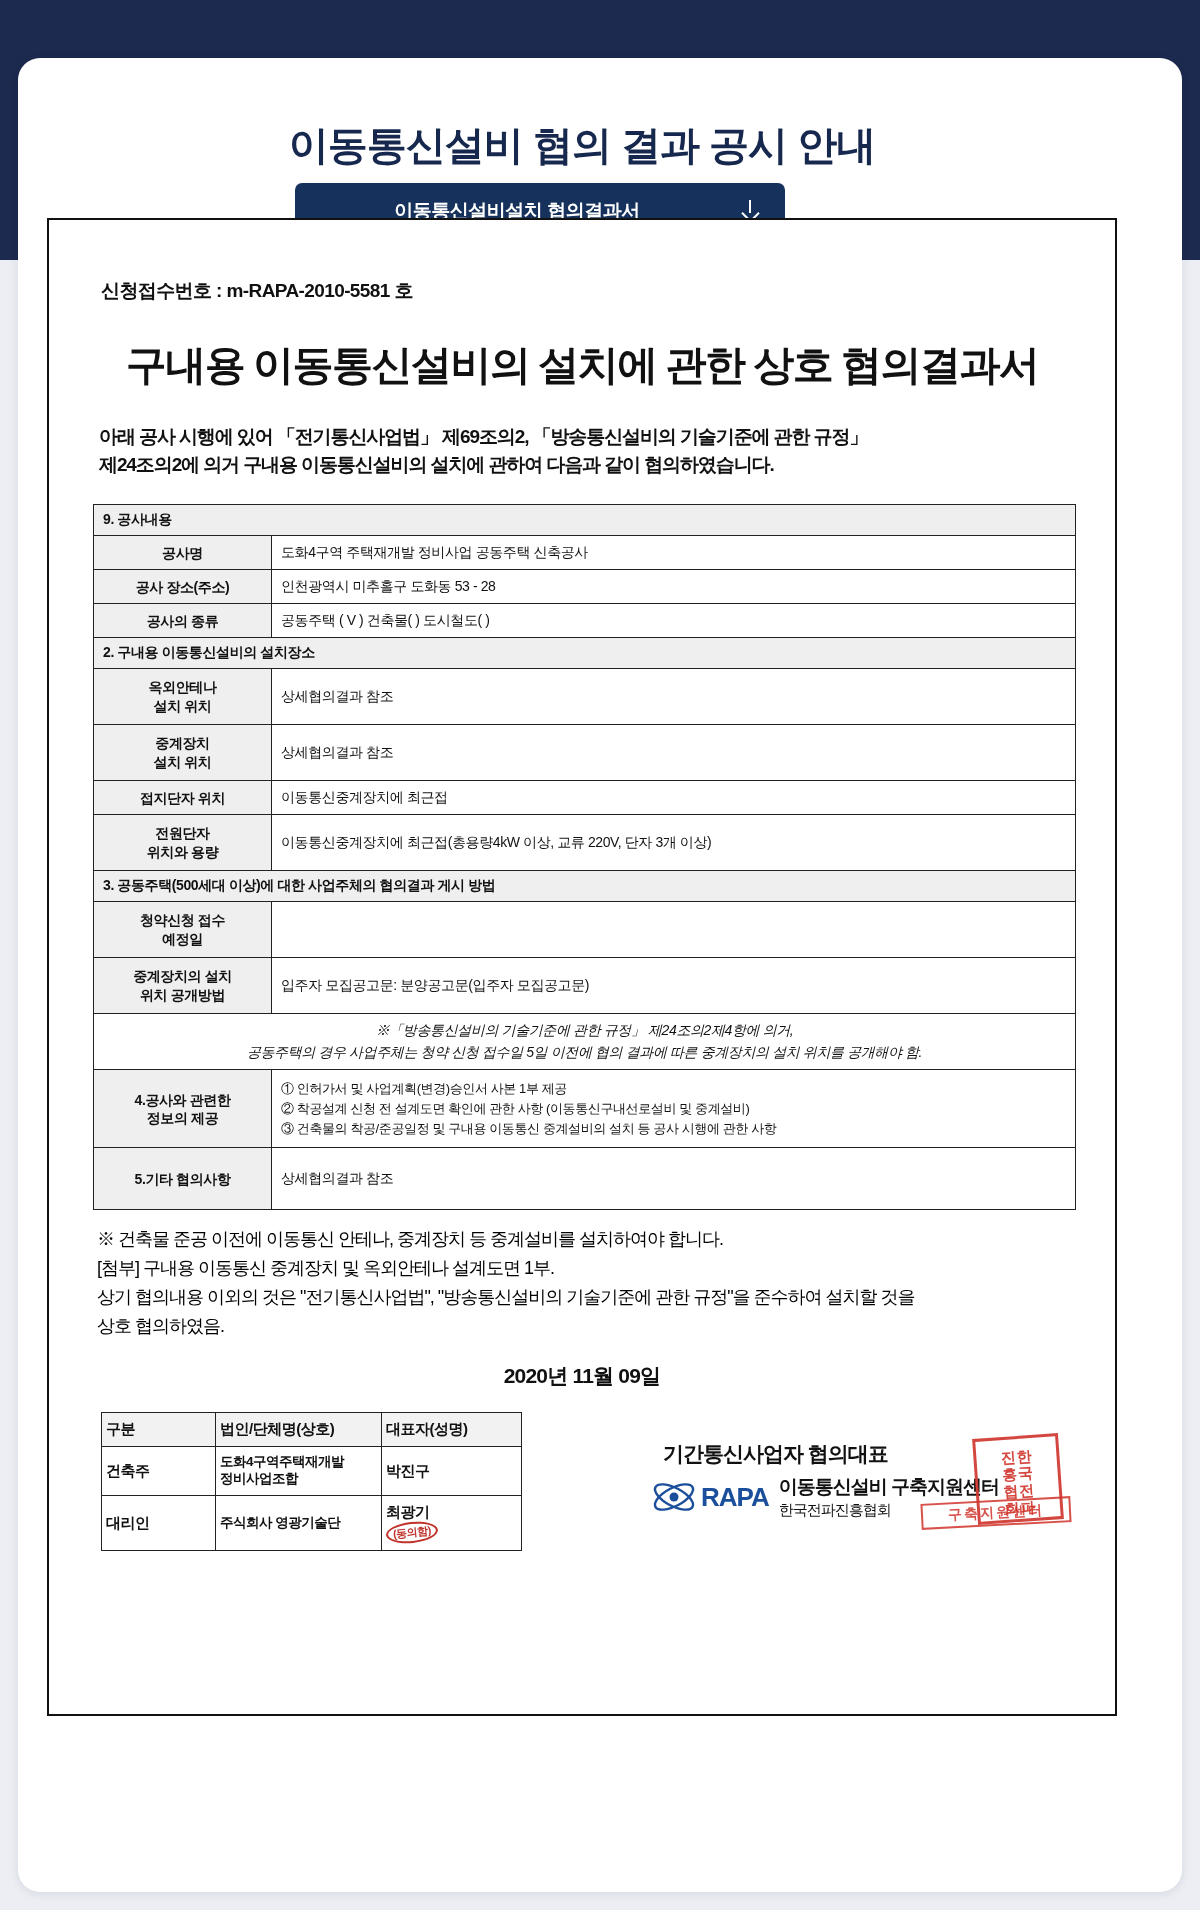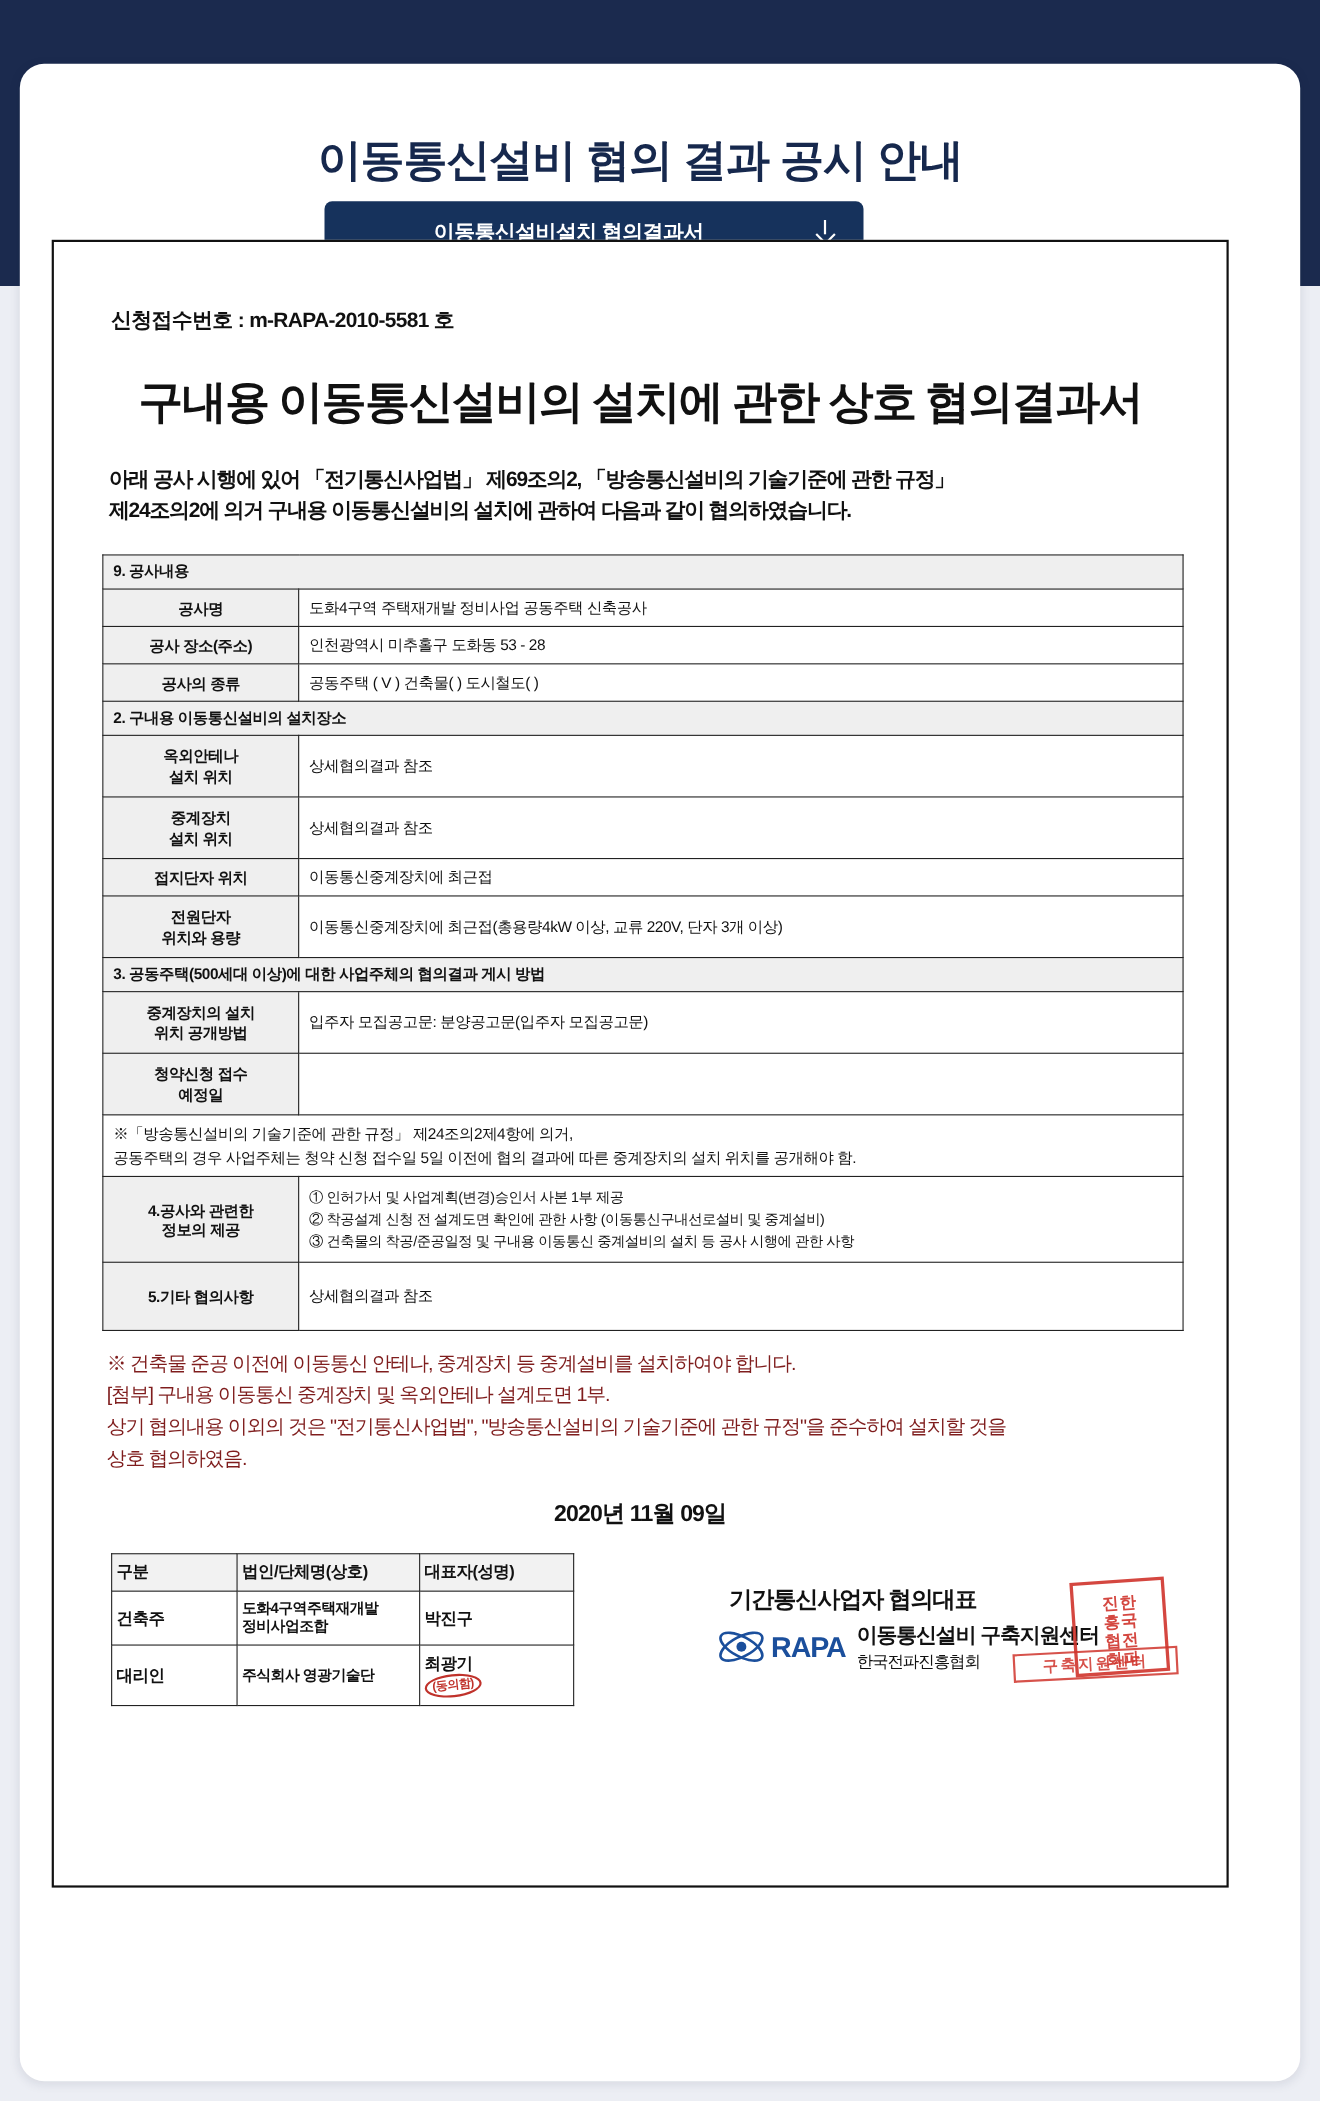--- a/index.html
+++ b/index.html
@@ -50,26 +50,26 @@
     margin:34px 0 0 0; color:#111;
   }
   .intro { margin:30px 0 0 8px; font-size:19px; font-weight:bold; line-height:1.45; letter-spacing:-1.1px; color:#111;}
 
   
   table.main { width:982px; margin:26px 0 0 2px; border-collapse:collapse; table-layout:fixed; }
   table.main td { border:1px solid #222; padding:6px 9px; font-size:14px; color:#111; letter-spacing:-.4px; vertical-align:middle;}
   td.section { background:#efefef; font-size:15px; font-weight:bold; padding:9px 12px; letter-spacing:-.5px;}
   td.lbl { background:#efefef; text-align:center; font-weight:bold; font-size:15px; width:178px; line-height:1.3; letter-spacing:-.6px;}
   td.val { font-size:13.5px; padding-left:12px; line-height:1.5;}
-  td.note { text-align:left; font-size:12.5px; line-height:1.55; padding:10px 8px;}
+  td.note { text-align:center; font-size:12.5px; line-height:1.55; padding:10px 8px;font-style:italic;}
   td.val ol { margin:0; padding:0; list-style:none; }
   td.val ol li { font-size:13px; line-height:1.55; }
 
   
-  .foot { margin:16px 0 0 6px; font-size:18px; line-height:1.5; letter-spacing:-1px; color:#7f1d1d;}
+  .foot { margin:16px 0 0 6px; font-size:18px; line-height:1.5; letter-spacing:-1px; color:#000000;}
   .foot div { margin-bottom:2px; }
   .date { text-align:center; font-size:21px; font-weight:bold; letter-spacing:-.8px; margin:22px 0 0 0; color:#111;}
 
   
   .sig-wrap { position:relative; margin:22px 0 0 0; height:160px; }
   table.sig { border-collapse:collapse; table-layout:fixed; width:420px; margin-left:10px;}
   table.sig td, table.sig th { border:1px solid #222; text-align:left; font-size:15px; font-weight:bold;
       padding:7px 4px; color:#111; letter-spacing:-.5px; height:46px;}
   table.sig th { background:#f2f2f2; font-size:15px; height:34px;}
   table.sig td.small { font-size:13.5px; line-height:1.25;}
@@ -168,26 +168,26 @@
       </tr>
       <tr style="height:56px">
         <td class="lbl">전원단자<br>위치와 용량</td>
         <td class="val">이동통신중계장치에 최근접(총용량4kW 이상, 교류 220V, 단자 3개 이상)</td>
       </tr>
 
       <tr>
         <td class="section" colspan="2">3. 공동주택(500세대 이상)에 대한 사업주체의 협의결과 게시 방법</td>
       </tr>
       <tr style="height:56px">
+        <td class="lbl">청약신청 접수<br>예정일</td>
+        <td class="val"></td>
+      </tr>
+      <tr style="height:56px">
         <td class="lbl">중계장치의 설치<br>위치 공개방법</td>
         <td class="val">입주자 모집공고문: 분양공고문(입주자 모집공고문)</td>
-      </tr>
-      <tr style="height:56px">
-        <td class="lbl">청약신청 접수<br>예정일</td>
-        <td class="val"></td>
       </tr>
 
       <tr>
         <td class="note" colspan="2">
           <div>※「방송통신설비의 기술기준에 관한 규정」 제24조의2제4항에 의거,</div>
           <div>공동주택의 경우 사업주체는 청약 신청 접수일 5일 이전에 협의 결과에 따른 중계장치의 설치 위치를 공개해야 함.</div>
         </td>
       </tr>
 
       <tr style="height:78px">

